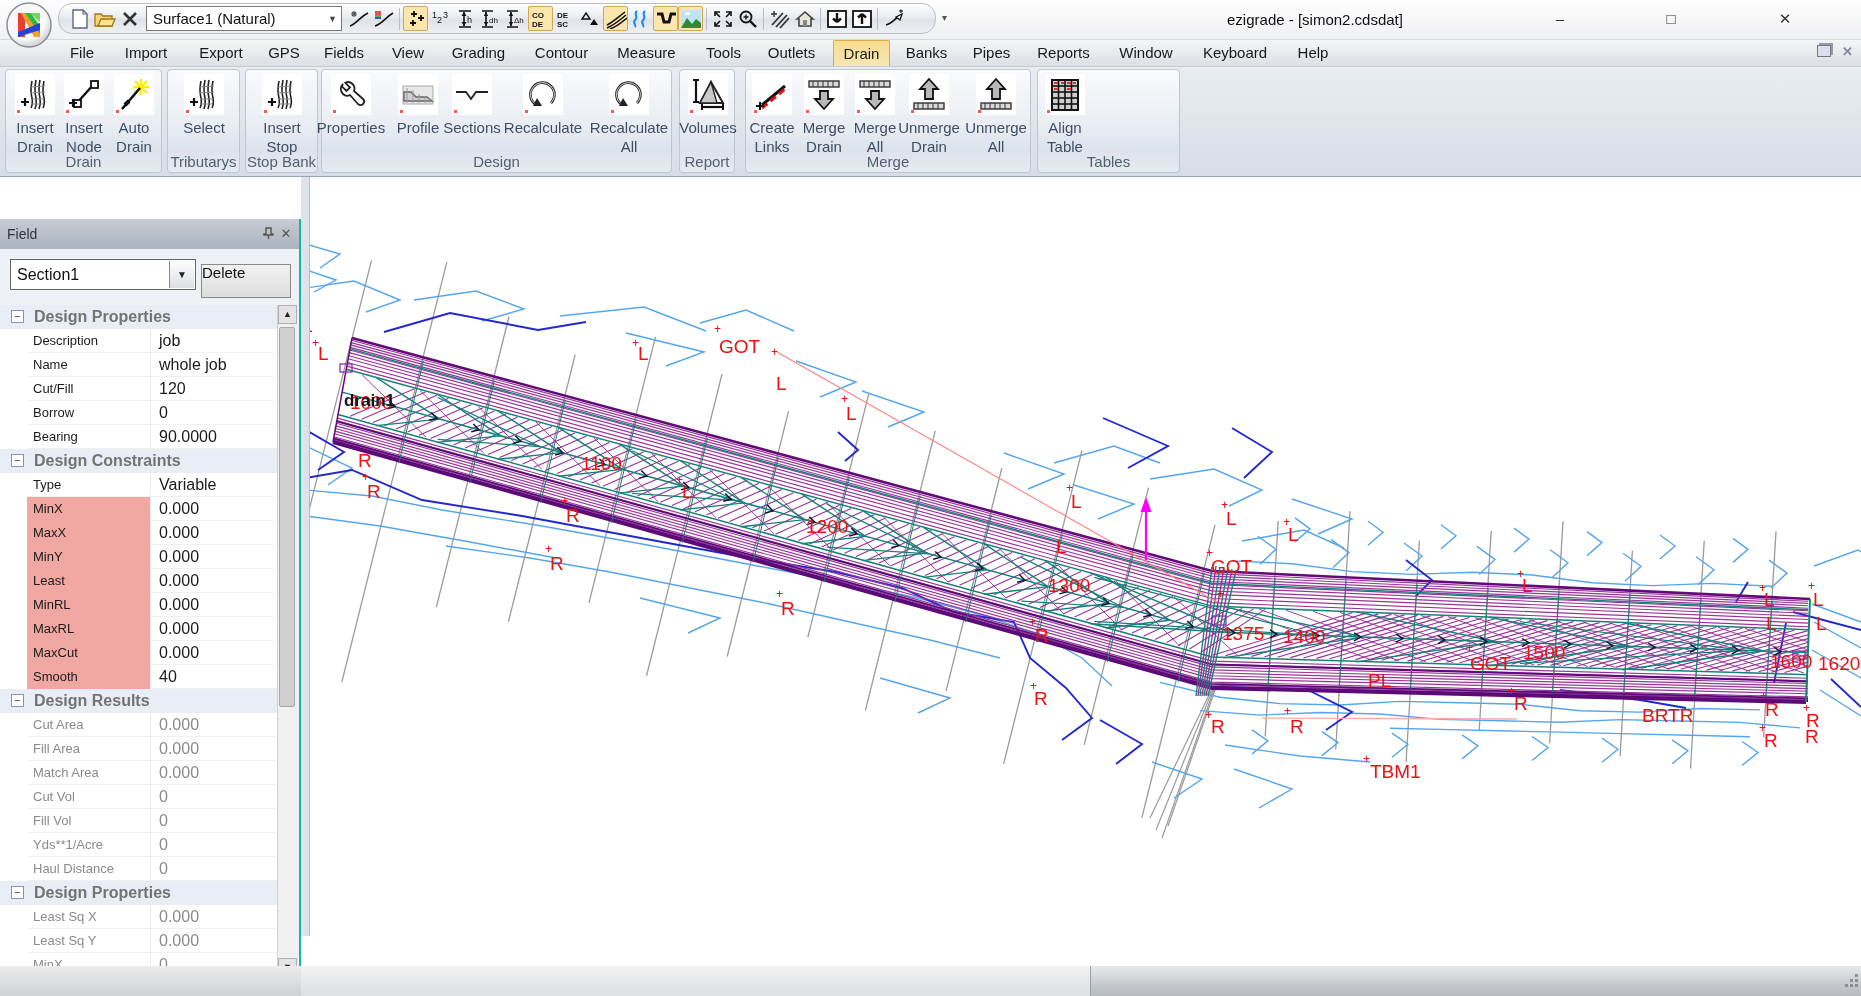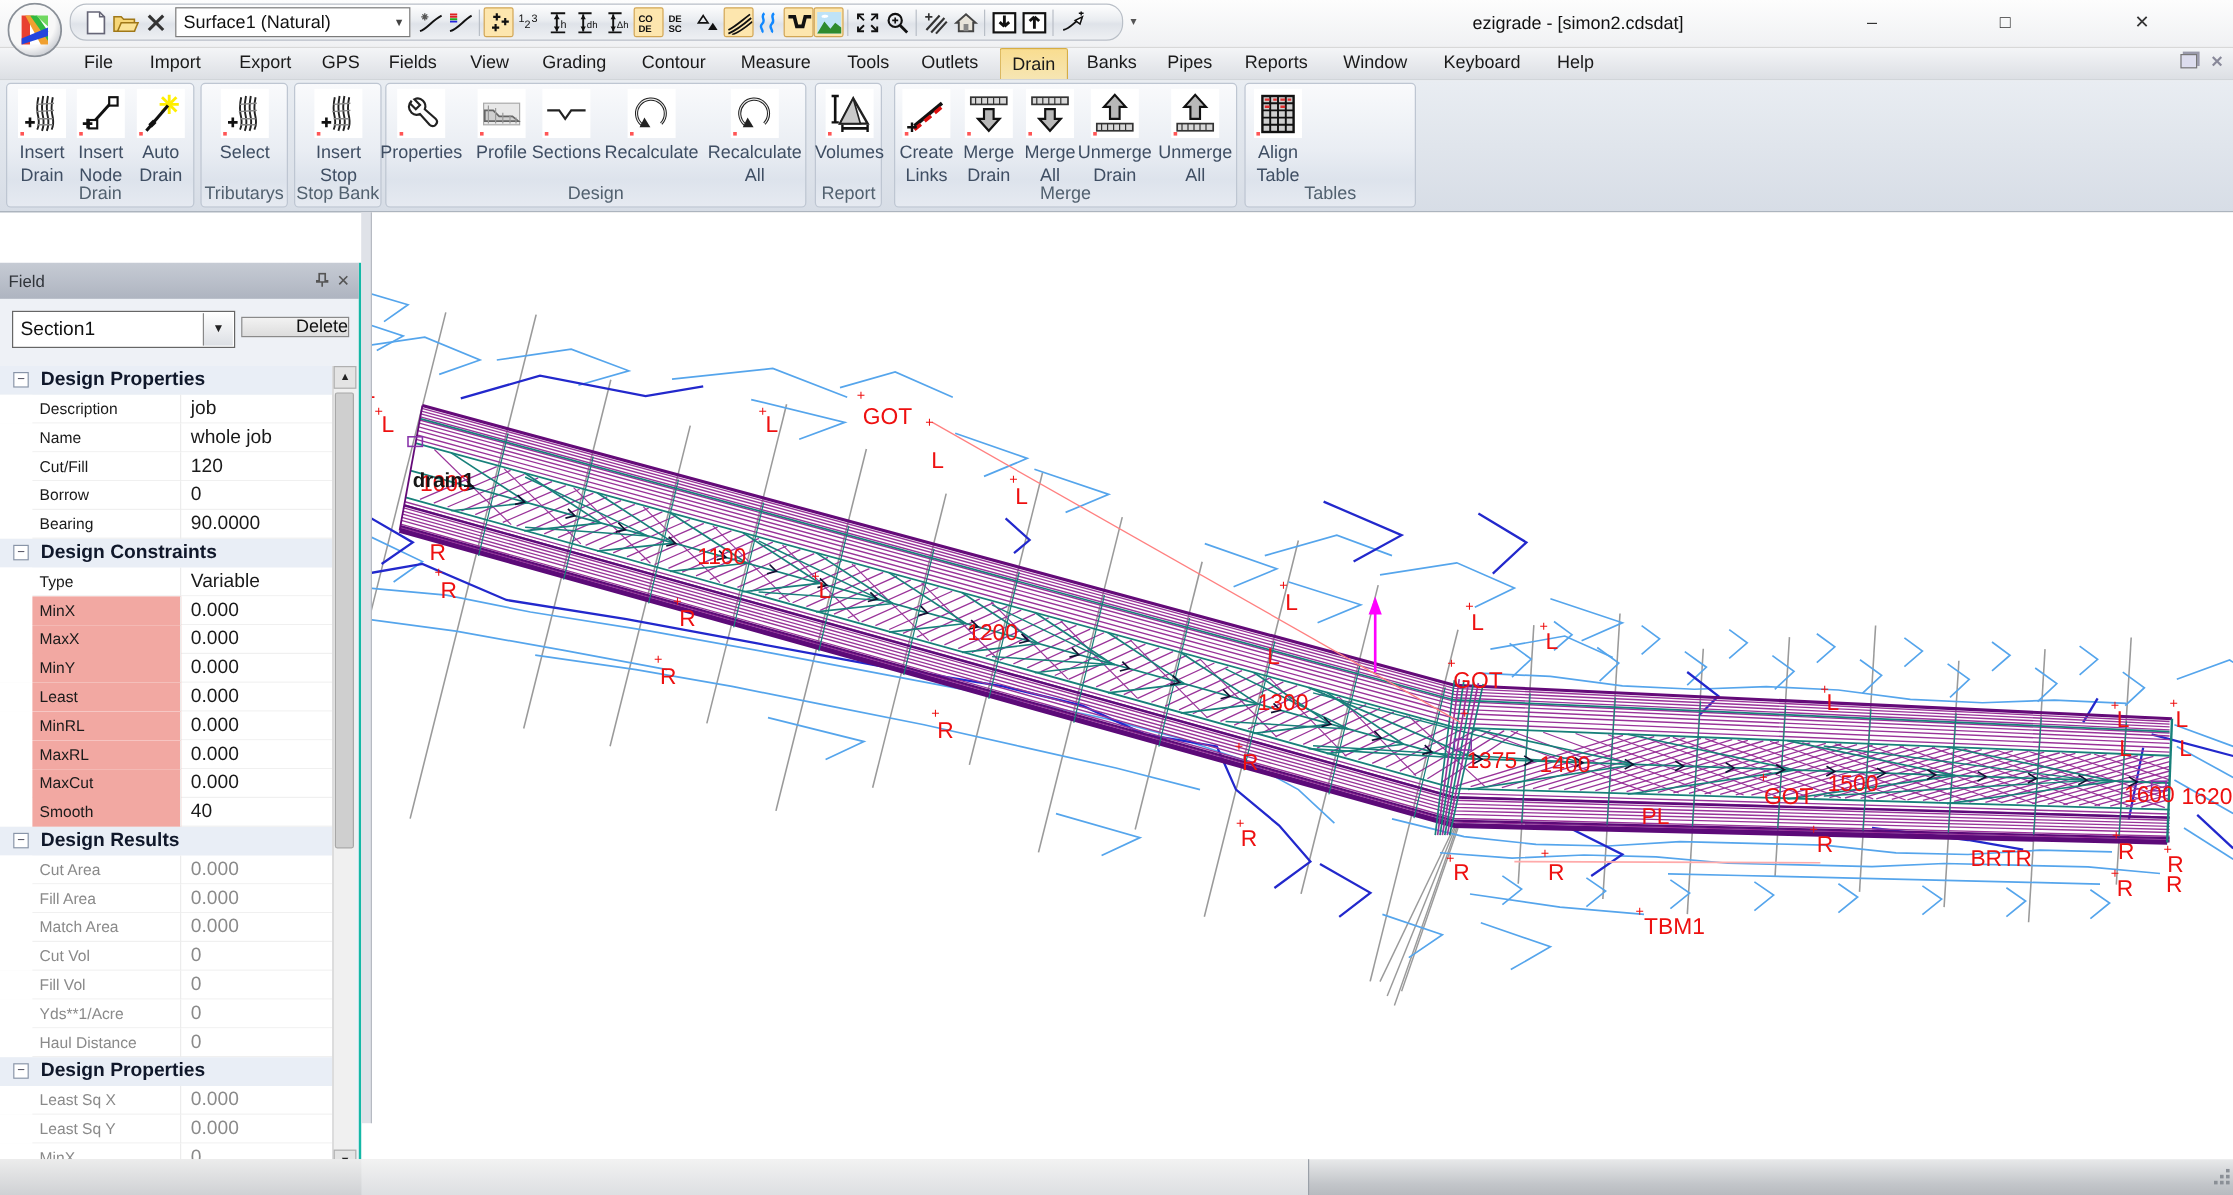--- a/index.html
+++ b/index.html
@@ -48,28 +48,28 @@
 
 #panel { position:absolute; left:0; top:179px; width:301px; height:759px; background:#eef1f6;
   border-right:2px solid #14b8a6;margin-top:40px;}
 #phead { position:absolute; left:0; top:0; width:100%; height:30px;
   background:linear-gradient(#c6cbd4,#aeb4c0); color:#30343a; font-size:14px; line-height:30px; padding-left:7px;}
 #phead .pico { position:absolute; top:0; height:30px; width:18px; text-align:center; color:#555; font-size:13px;}
 #combo { position:absolute; left:10px; top:40px; width:186px; height:31px; background:#fff;
   border:1px solid #666; font-size:16px; color:#111; line-height:29px; padding-left:6px;}
 #combo .arr { position:absolute; right:1px; top:1px; width:25px; height:27px; background:linear-gradient(#fefefe,#dcdfe4);
   border-left:1px solid #888; display:flex; align-items:center; justify-content:center; font-size:10px; color:#222;}
-#delbtn { position:absolute; left:201px; top:45px; width:90px; height:17px;
+#delbtn { position:absolute; left:201px; top:45px; width:90px; height:34px;
   background:linear-gradient(#f2f2f2,#dddddd); border:1px solid #8a8a8a; font-size:15px; color:#111;
-  text-align:right; line-height:15px;}
+  text-align:left; line-height:15px;}
 #grid { position:absolute; left:0px; top:86px; width:277px; height:673px; background:#fff; overflow:hidden;}
 .cat { position:relative; height:24px; background:#e9eef6; border-bottom:1px solid #e9eef6;}
 .cat .exp { position:absolute; left:11px; top:5px; width:13px; height:13px; border:1px solid #8894a8;
   background:#fff; font-size:11px; line-height:11px; text-align:center; color:#445;}
-.cat .ct { position:absolute; left:34px; top:0; font-size:16px; font-weight:bold; color:#0f172a; line-height:24px;}
+.cat .ct { position:absolute; left:34px; top:0; font-size:16px; font-weight:bold; color:#737373; line-height:24px;}
 .row { position:relative; height:24px; border-bottom:1px solid #f0f0f0; background:#fff;}
 .row .lab { position:absolute; left:27px; top:0; width:124px; height:24px; font-size:13px; color:#1a1a1a;
   line-height:23px; padding-left:6px; border-right:1px solid #ececec;}
 .row .lab.pink { background:#f2a8a2; }
 .row .val { position:absolute; left:151px; top:0; width:126px; height:24px; font-size:16px; color:#1a1a1a;
   line-height:23px; padding-left:8px;}
 .row.dim .lab, .row.dim .val { color:#8a8a8a; }
 .row .gut { position:absolute; left:0; top:0; width:27px; height:24px; background:#fff; }
 #pscroll { position:absolute; left:277px; top:86px; width:19px; height:673px; background:#f0f0f0;
   border-left:1px solid #d0d0d0;}

